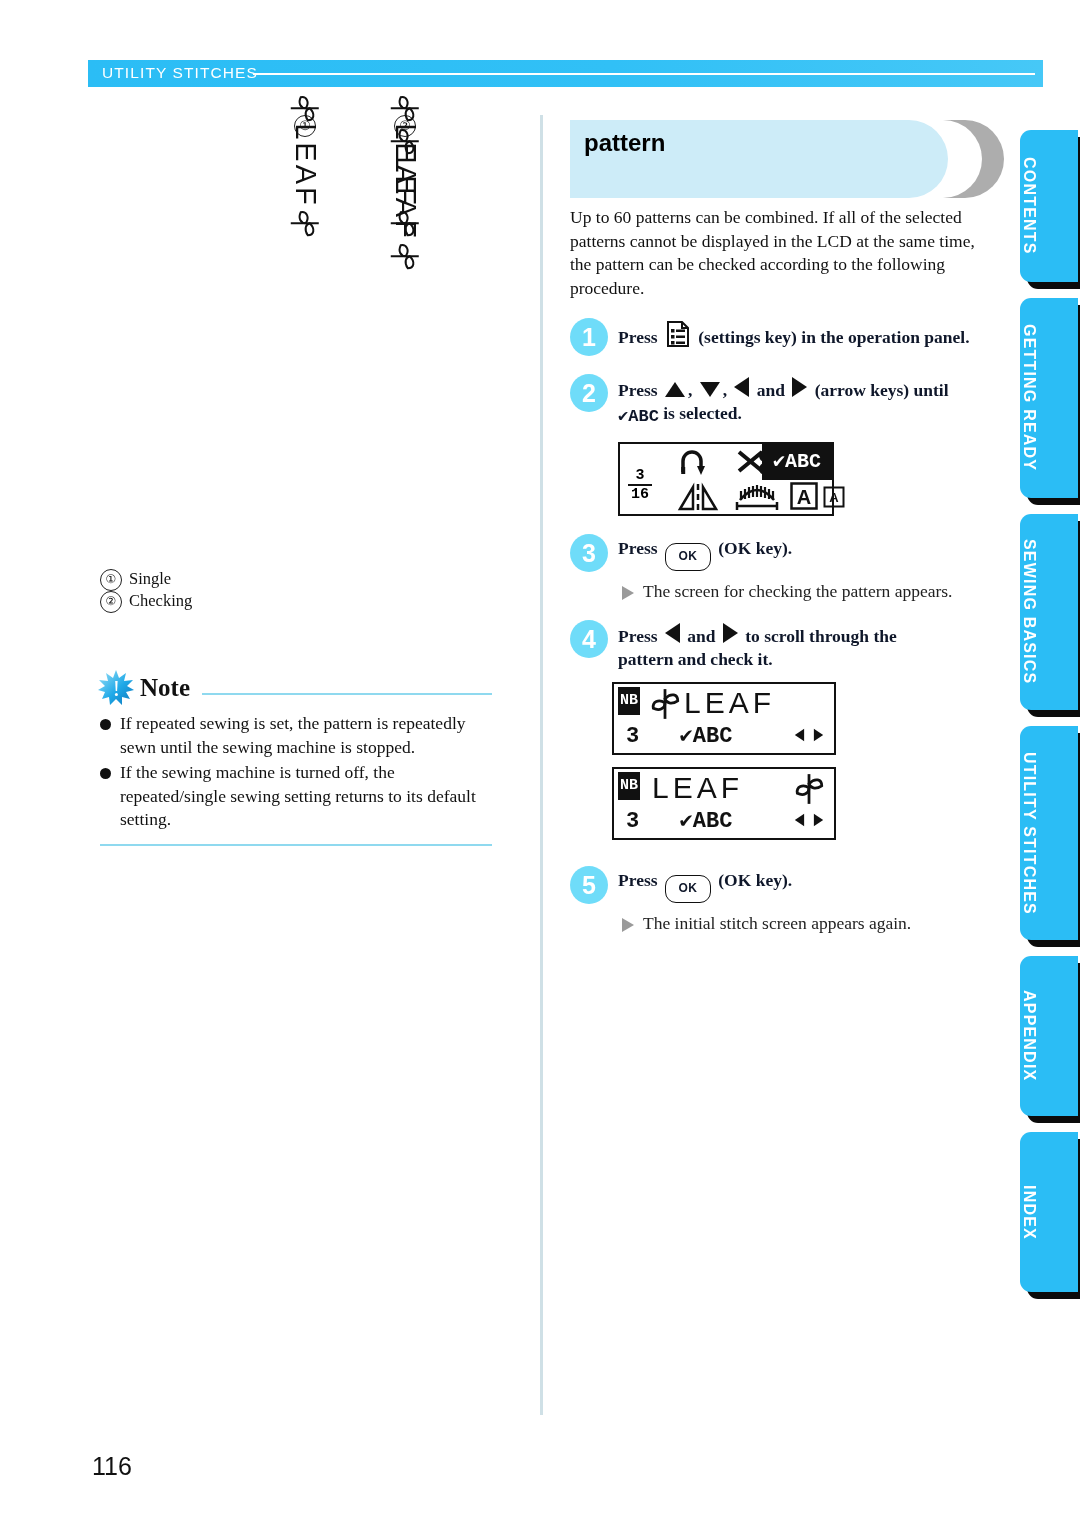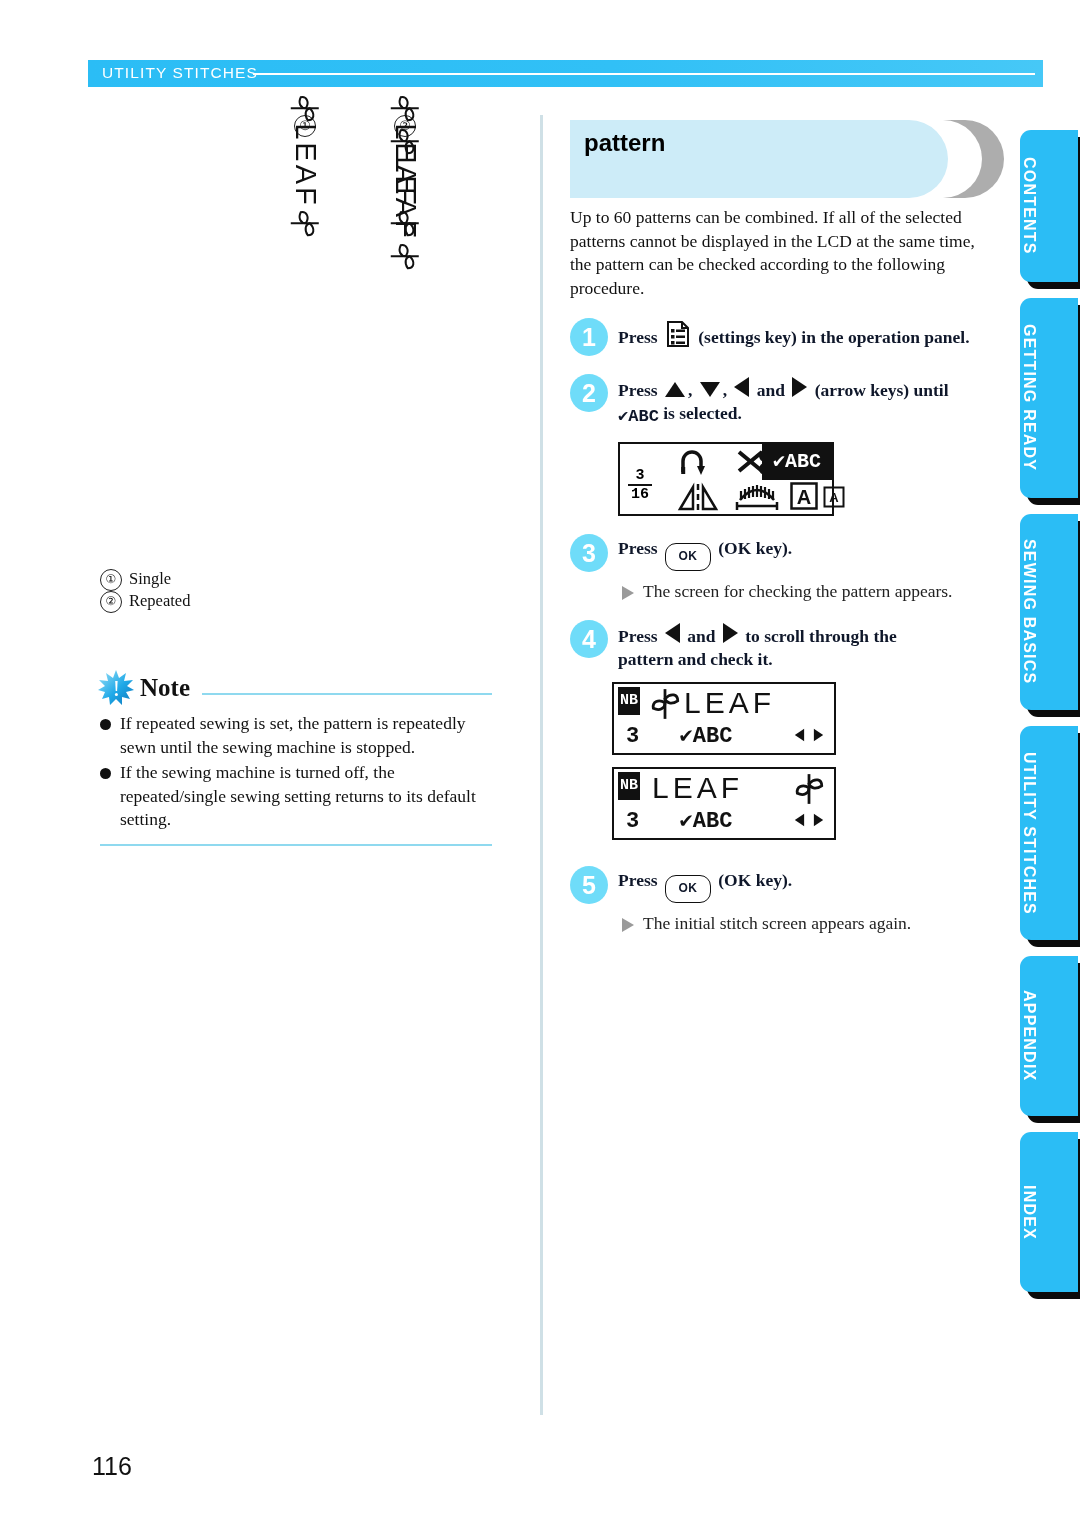--- a/index.html
+++ b/index.html
@@ -452,21 +452,21 @@
     </div>
   </div>
 
   <div class="key-list">
     <div class="row">
       <span class="cnum">①</span>
       <span>Single</span>
     </div>
     <div class="row">
       <span class="cnum">②</span>
-      <span>Repeated</span>
+      <span>Checking</span>
     </div>
   </div>
 
   <div class="note-box">
     <div class="note-head">
       <span class="note-star">
         <svg width="40" height="40" viewBox="0 0 40 40">
           <defs>
             <linearGradient id="stg" x1="0" y1="0" x2="1" y2="1">
               <stop offset="0%" stop-color="#9fe2f7"></stop>

